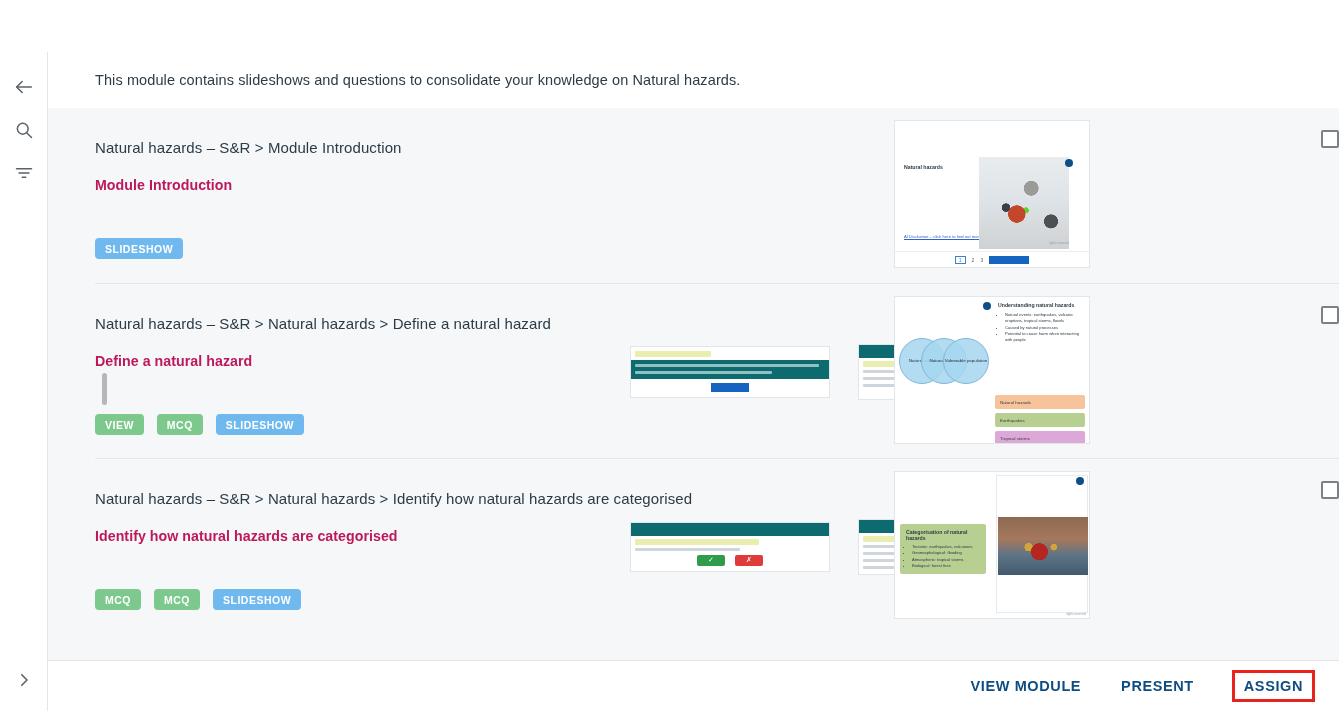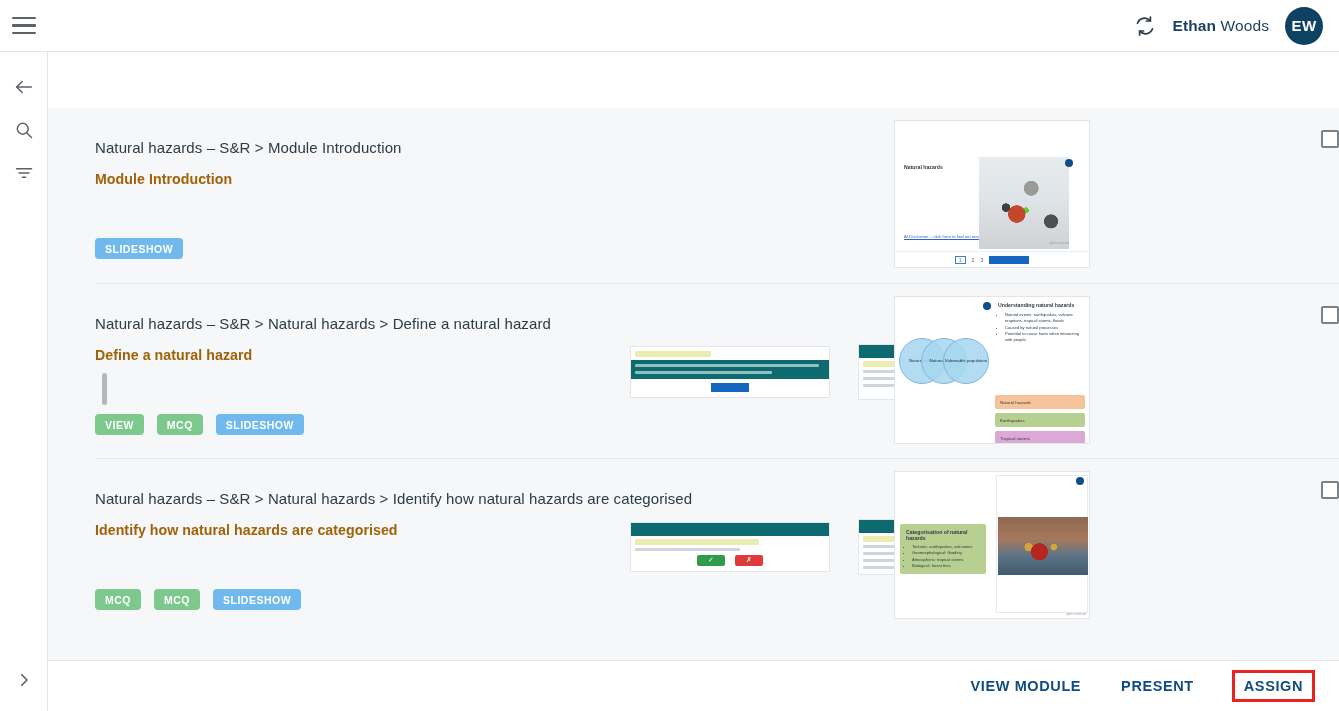--- a/index.html
+++ b/index.html
@@ -80,21 +80,21 @@
 
   .row {
     position: relative; height: 175px; display: flex; align-items: flex-start;
     border-top: 1px solid #e4e8ec;
   }
   .row.first { border-top: none; }
 
   .row-left { position: relative; width: 535px; height: 175px; padding-top: 31px; }
   .breadcrumb { font-size: 15px; color: #2d3b45; letter-spacing: .1px; white-space: nowrap; }
   .row-title {
-    margin-top: 15px; font-size: 14.2px; color: #a16207; font-weight: 600;
+    margin-top: 21px; font-size: 14.2px; color: #be185d; font-weight: 600;
     letter-spacing: .05px; white-space: nowrap; cursor: pointer;
   }
   .tags { position: absolute; left: 0; bottom: 24px; display: flex; gap: 13px; text-align: center; }
   .tag {
     height: 21px; padding: 0 10px; border-radius: 4px;
     display: flex; align-items: center; justify-content: center;
     font-size: 10.5px; font-weight: 700; color: #ffffff; letter-spacing: .5px;
     cursor: pointer;
   }
   .tag.green { background: #7dc98d; }
@@ -194,40 +194,20 @@
   }
   .bbtn.highlight {
     border: 3px solid #e8231f; padding: 5px 9px; background: #fff;
   }
 </style>
 </head>
 <body>
 
 <div class="app">
 
-  <div class="topbar">
-    <div class="hamburger">
-      <span></span>
-      <span></span>
-      <span></span>
-    </div>
-    <div class="topbar-right">
-      <svg class="sync-icon" viewBox="0 0 24 24" fill="none" stroke="#2d3b45" stroke-width="1.7" stroke-linecap="round">
-        <path d="M4.5 9.2A7.5 7.5 0 0 1 17 6.6"></path>
-        <polyline points="17.4,3 17.4,7 13.4,7"></polyline>
-        <path d="M19.5 14.8A7.5 7.5 0 0 1 7 17.4"></path>
-        <polyline points="6.6,21 6.6,17 10.6,17"></polyline>
-      </svg>
-      <div class="user-name">
-        <b>Ethan</b>
-        <span class="last">Woods</span>
-      </div>
-      <div class="avatar">EW</div>
-    </div>
-  </div>
 
   <div class="rail">
     <div class="rail-icon">
       <svg width="22" height="22" viewBox="0 0 24 24" fill="none" stroke="#5b6369" stroke-width="1.7" stroke-linecap="round" stroke-linejoin="round">
         <line x1="20" y1="12" x2="4" y2="12"></line>
           <polyline points="10,6 4,12 10,18"></polyline>
       </svg>
     </div>
     <div class="rail-icon">
       <svg width="20" height="20" viewBox="0 0 24 24" fill="none" stroke="#5b6369" stroke-width="1.8" stroke-linecap="round">
@@ -243,20 +223,23 @@
       </svg>
     </div>
     <div class="rail-spacer"></div>
     <div class="rail-icon rail-bottom">
       <svg width="18" height="18" viewBox="0 0 24 24" fill="none" stroke="#5b6369" stroke-width="2.2" stroke-linecap="round" stroke-linejoin="round">
         <polyline points="9,5 16,12 9,19"></polyline>
       </svg>
     </div>
   </div>
 
+  <div class="desc-strip">
+    <div class="desc-text">This module contains slideshows and questions to consolidate your knowledge on Natural hazards.</div>
+  </div>
 
   <div class="content">
     <div class="scroll-track">
       <div class="scroll-thumb"></div>
     </div>
 
     <div class="rows">
 
       <div class="row first">
         <div class="row-left">

